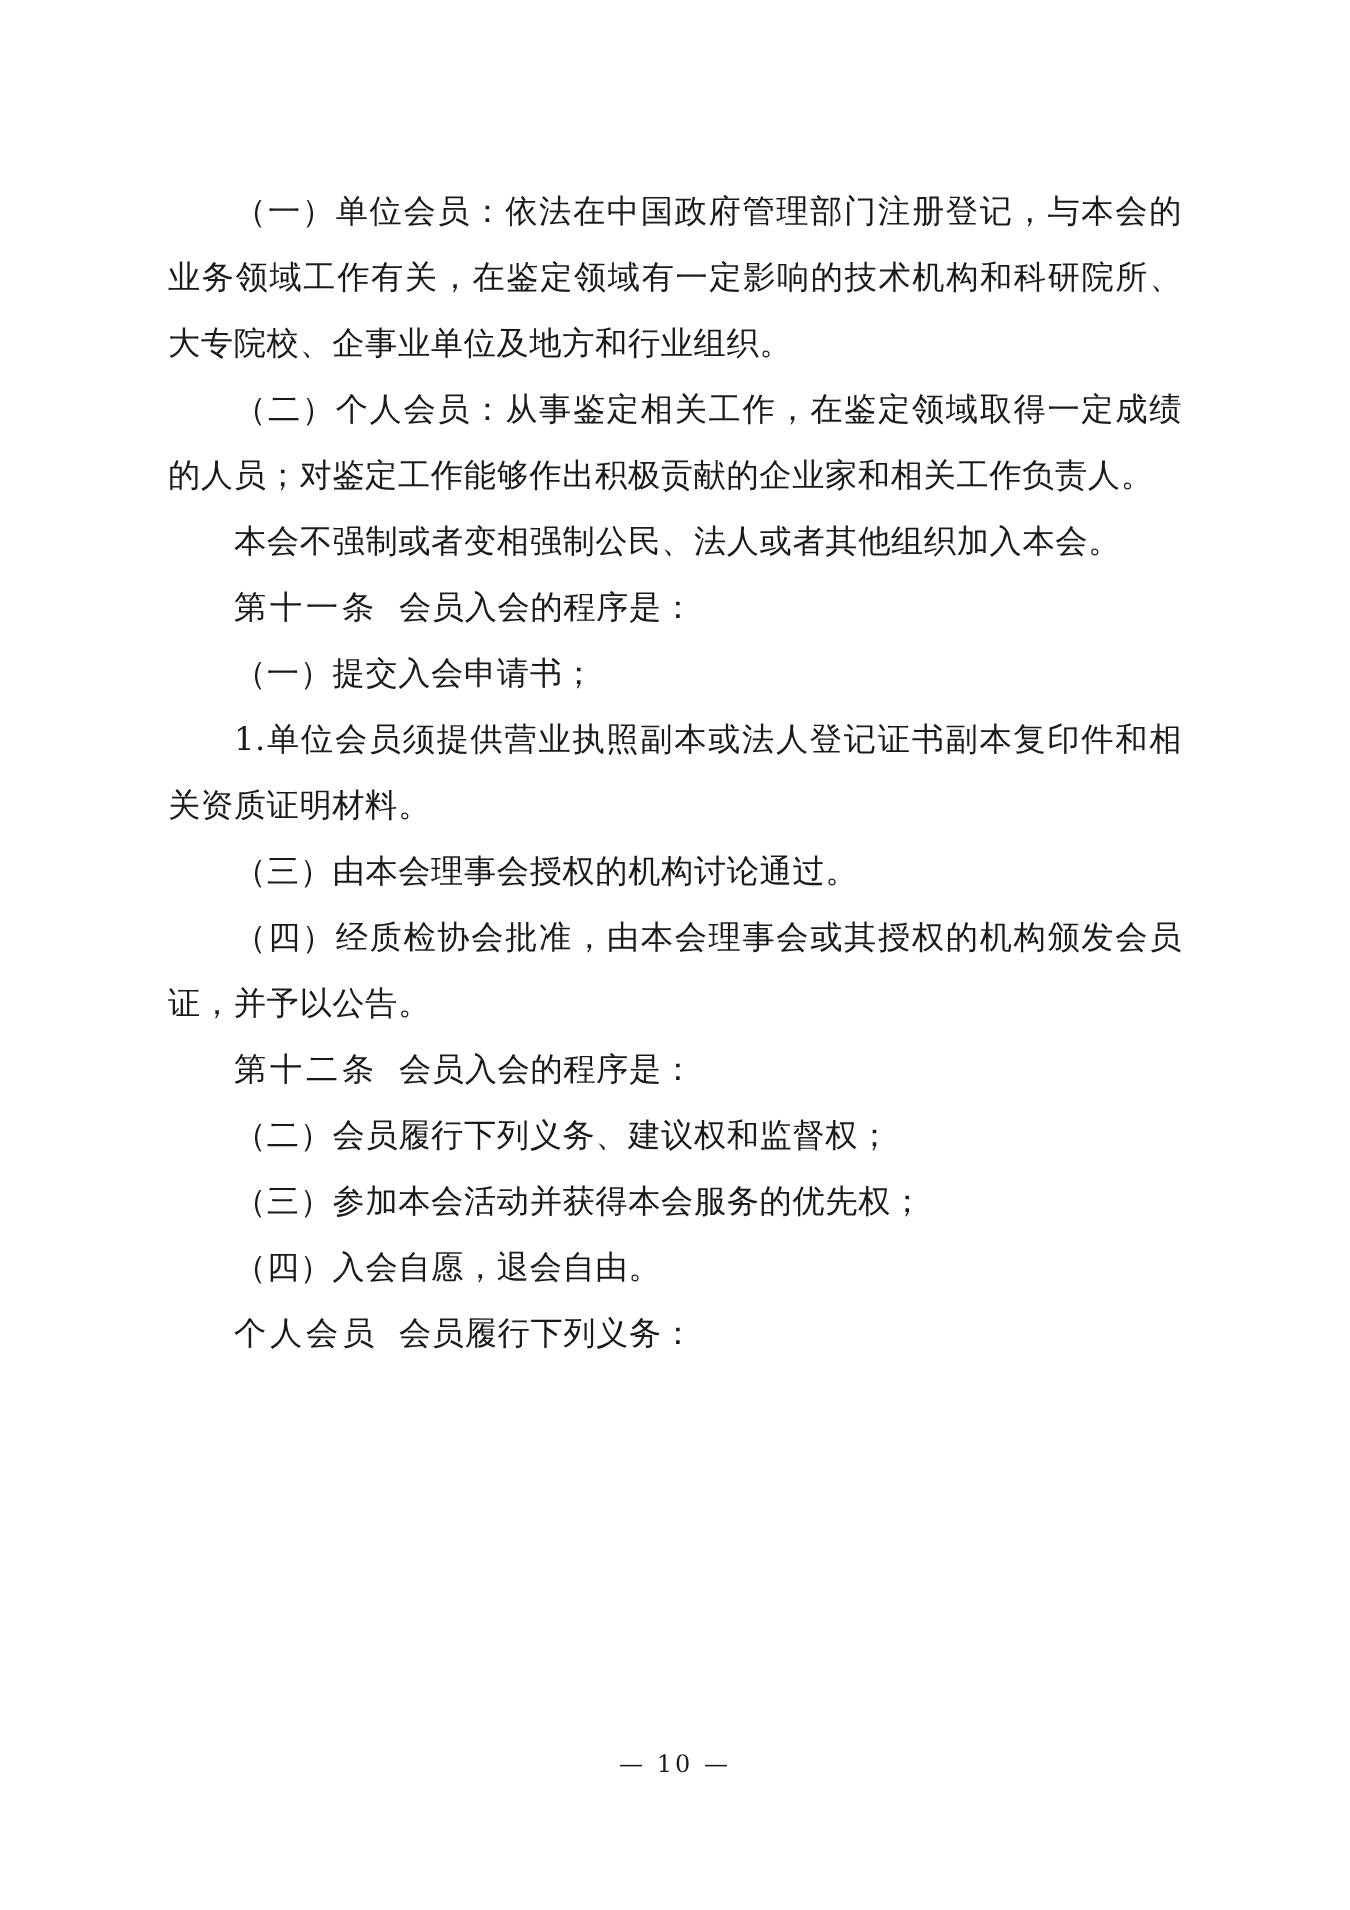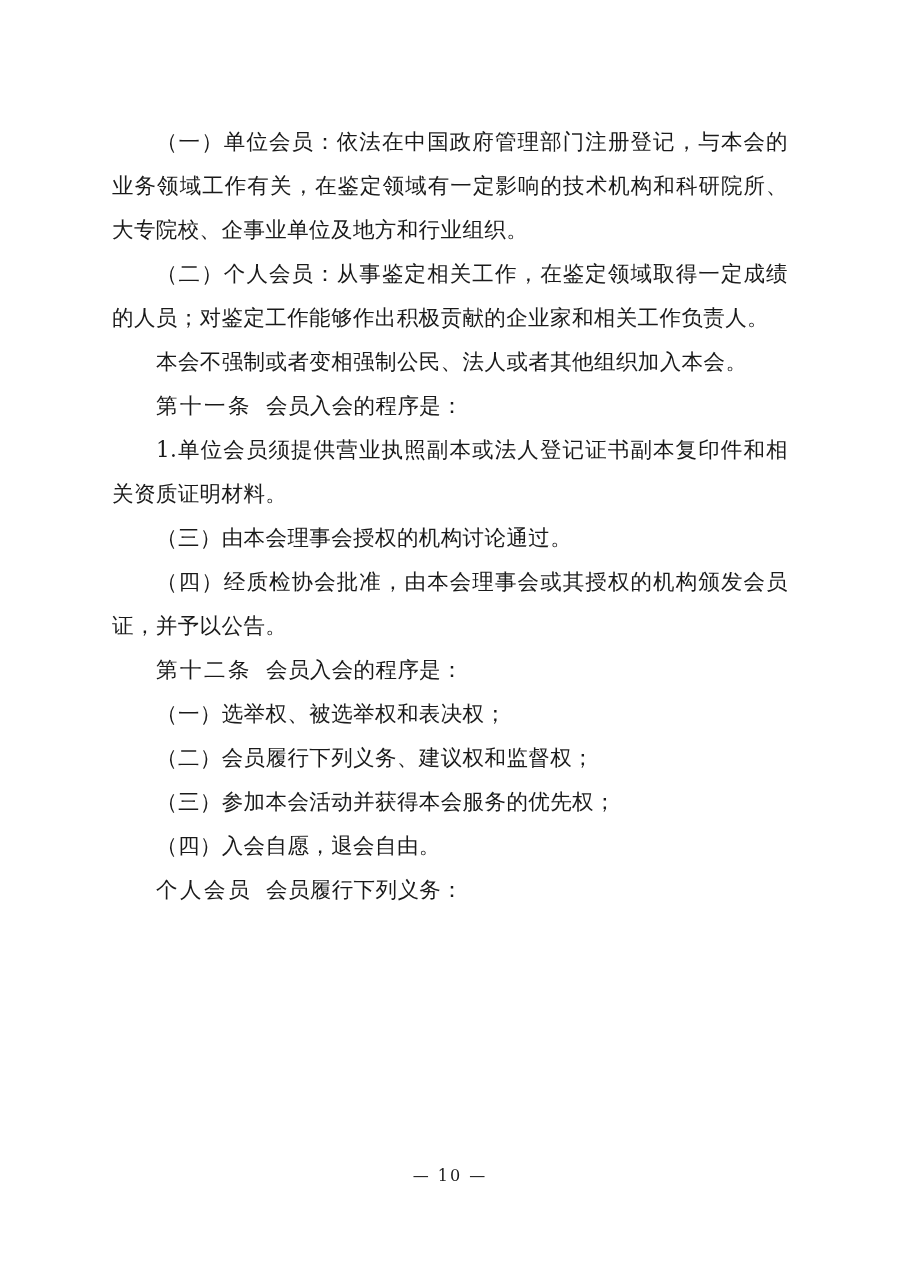--- a/index.html
+++ b/index.html
@@ -64,32 +64,32 @@
   <div class="body-text">
 
     <p class="indent">（一）单位会员：依法在中国政府管理部门注册登记，与本会的业务领域工作有关，在鉴定领域有一定影响的技术机构和科研院所、大专院校、企事业单位及地方和行业组织。</p>
 
     <p class="indent">（二）个人会员：从事鉴定相关工作，在鉴定领域取得一定成绩的人员；对鉴定工作能够作出积极贡献的企业家和相关工作负责人。</p>
 
     <p class="indent">本会不强制或者变相强制公民、法人或者其他组织加入本会。</p>
 
     <p class="indent"><span class="article-head">第十一条</span><span class="gap"></span><span>会员入会的程序是：</span></p>
 
+    <p class="indent">（一）提交入会申请书；</p>
 
 
     <p class="indent">1.单位会员须提供营业执照副本或法人登记证书副本复印件和相关资质证明材料。</p>
 
 
     <p class="indent">（三）由本会理事会授权的机构讨论通过。</p>
 
     <p class="indent">（四）经质检协会批准，由本会理事会或其授权的机构颁发会员证，并予以公告。</p>
 
     <p class="indent"><span class="article-head">第十二条</span><span class="gap"></span><span>会员入会的程序是：</span></p>
 
-    <p class="indent">（一）选举权、被选举权和表决权；</p>
 
     <p class="indent">（二）会员履行下列义务、建议权和监督权；</p>
 
     <p class="indent">（三）参加本会活动并获得本会服务的优先权；</p>
 
     <p class="indent">（四）入会自愿，退会自由。</p>
 
     <p class="indent"><span class="article-head">个人会员</span><span class="gap"></span><span>会员履行下列义务：</span></p>
 
   </div>

